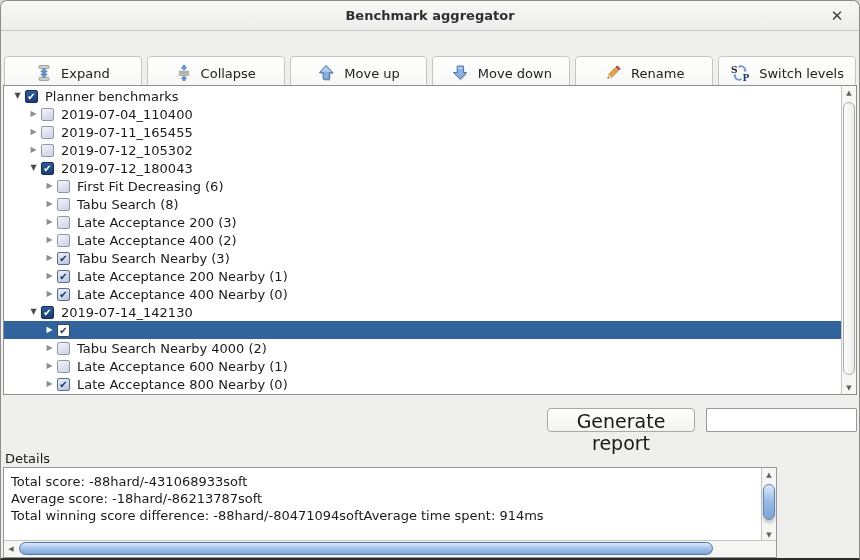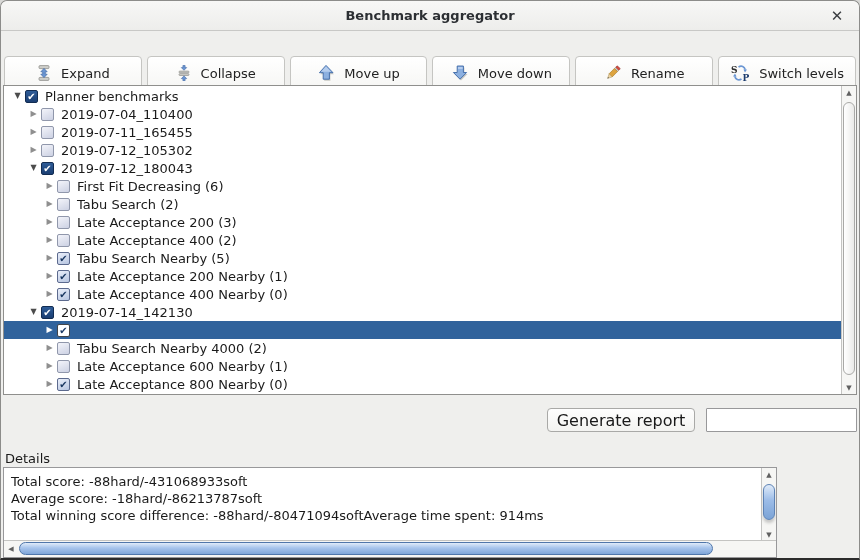--- a/index.html
+++ b/index.html
@@ -65,21 +65,21 @@
   .tree-vsb .sb-thumb{
     position:absolute;left:1px;right:1px;top:16px;bottom:19px;
     background:linear-gradient(90deg,#ffffff,#ebebe9);
     border:1px solid #a9a9a7;border-radius:7px;
   }
   
   .gen-btn{
     position:absolute;top:407px;left:546px;width:148px;height:24px;
     background:linear-gradient(#fefefe,#f3f3f1);
     border:1px solid #a9a9a7;border-radius:4px;
-    font-family:inherit;font-size:16px;color:#1a1a1a;
+    font-family:inherit;font-size:19px;color:#1a1a1a;
   }
   .gen-field{
     position:absolute;top:407px;left:705px;width:151px;height:24px;
     background:#ffffff;border:1px solid #98989a;border-radius:1px;
     font-family:inherit;font-size:13px;padding:0 4px;
   }
   
   .details-label{position:absolute;top:450px;left:4px;font-size:13px;color:#1a1a1a;}
   .details-pane{
     position:absolute;top:466px;left:2px;width:774px;height:91px;
@@ -202,36 +202,36 @@
           <span class="tree-label">2019-07-12_180043</span>
         </div>
         <div class="tree-row" style="padding-left: 38px;">
           <span class="tri collapsed">▶</span>
           <span class="cb unchecked"></span>
           <span class="tree-label">First Fit Decreasing (6)</span>
         </div>
         <div class="tree-row" style="padding-left: 38px;">
           <span class="tri collapsed">▶</span>
           <span class="cb unchecked"></span>
-          <span class="tree-label">Tabu Search (2)</span>
+          <span class="tree-label">Tabu Search (8)</span>
         </div>
         <div class="tree-row" style="padding-left: 38px;">
           <span class="tri collapsed">▶</span>
           <span class="cb unchecked"></span>
           <span class="tree-label">Late Acceptance 200 (3)</span>
         </div>
         <div class="tree-row" style="padding-left: 38px;">
           <span class="tri collapsed">▶</span>
           <span class="cb unchecked"></span>
           <span class="tree-label">Late Acceptance 400 (2)</span>
         </div>
         <div class="tree-row" style="padding-left: 38px;">
           <span class="tri collapsed">▶</span>
           <span class="cb checked">✔</span>
-          <span class="tree-label">Tabu Search Nearby (5)</span>
+          <span class="tree-label">Tabu Search Nearby (3)</span>
         </div>
         <div class="tree-row" style="padding-left: 38px;">
           <span class="tri collapsed">▶</span>
           <span class="cb checked">✔</span>
           <span class="tree-label">Late Acceptance 200 Nearby (1)</span>
         </div>
         <div class="tree-row" style="padding-left: 38px;">
           <span class="tri collapsed">▶</span>
           <span class="cb checked">✔</span>
           <span class="tree-label">Late Acceptance 400 Nearby (0)</span>

